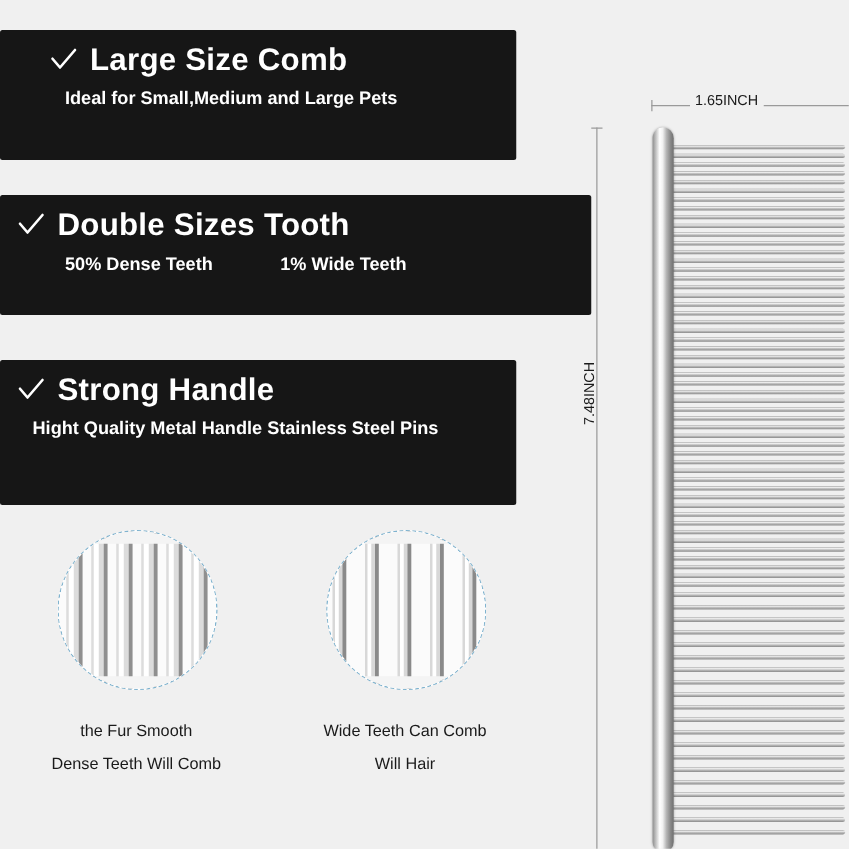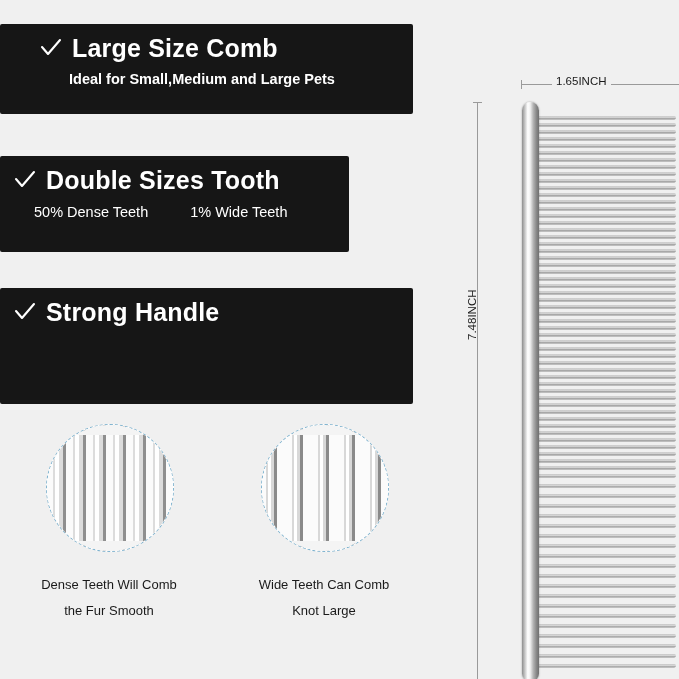--- a/index.html
+++ b/index.html
@@ -26,22 +26,22 @@
 
   .feature-card {
     position: absolute;
     left: 0;
     background: #161616;
     color: #ffffff;
     padding: 10px 14px 14px 14px;
     box-sizing: border-box;
     border-radius: 2px;
   }
-  .feature-card.c1 { top: 24px;  width: 413px; height: 90px; padding-left: 40px; }
-  .feature-card.c2 { top: 156px; width: 349px; height: 96px; }
+  .feature-card.c1 { top: 24px;  width: 413px; height: 104px; padding-left: 40px; }
+  .feature-card.c2 { top: 156px; width: 473px; height: 96px; }
   .feature-card.c3 { top: 288px; width: 413px; height: 116px; }
 
   .card-head {
     display: flex;
     align-items: center;
     gap: 10px;
   }
   .tick {
     width: 22px;
     height: 22px;
@@ -52,33 +52,33 @@
 
   .card-title {
     font-size: 25px;
     font-weight: bold;
     letter-spacing: 0.2px;
     line-height: 28px;
     white-space: nowrap;
   }
   .card-sub {
     margin-top: 8px;
-    margin-left: 29px;
+    margin-left: 12px;
     font-size: 14.5px;
     font-weight: bold;
     line-height: 18px;
     white-space: nowrap;
   }
   .sub-row {
     margin-top: 10px;
-    margin-left: 20px;
+    margin-left: 38px;
     display: flex;
-    gap: 42px;
+    gap: 54px;
     font-size: 14.5px;
-    font-weight: normal;
+    font-weight: bold;
   }
 
   
   .zoom-wrap {
     position: absolute;
     top: 424px;
     left: 0;
     width: 420px;
     height: 240px;
   }
@@ -232,20 +232,21 @@
 
   <div class="feature-card c3">
     <div class="card-head">
       <span class="tick">
         <svg width="22" height="22" viewBox="0 0 22 22">
           <path d="M2 10 L8 17 L20 3" fill="none" stroke="#ffffff" stroke-width="2.1" stroke-linecap="round" stroke-linejoin="round"></path>
         </svg>
       </span>
       <span class="card-title">Strong Handle</span>
     </div>
+    <div class="card-sub">Hight Quality Metal Handle Stainless Steel Pins</div>
   </div>
 
   <div class="zoom-wrap">
 
     <div class="zoom-circle z1">
       <svg width="126" height="126" viewBox="0 0 126 126">
         <rect x="0" y="0" width="126" height="126" fill="#fbfbfb"></rect>
         <g>
           <rect x="6" y="0" width="13" height="126" fill="#dcdcdc"></rect>
           <rect x="8" y="0" width="4" height="126" fill="#ffffff"></rect>
@@ -291,27 +292,27 @@
           <rect x="110" y="0" width="3" height="126" fill="#ffffff"></rect>
           <rect x="116" y="0" width="3" height="126" fill="#8a8a8a"></rect>
         </g>
         <rect x="0" y="0" width="126" height="10" fill="#f4f4f4"></rect>
         <rect x="0" y="116" width="126" height="10" fill="#f4f4f4"></rect>
       </svg>
     </div>
   </div>
 
   <div class="caption cap1">
+    <div>the Fur Smooth</div>
     <div>Dense Teeth Will Comb</div>
-    <div>the Fur Smooth</div>
   </div>
 
   <div class="caption cap2">
     <div>Wide Teeth Can Comb</div>
-    <div>Knot Large</div>
+    <div>Will Hair</div>
   </div>
 </div>
 
 <div class="comb-area">
 
   <div class="meas-h"></div>
   <div class="meas-h-label">1.65INCH</div>
 
   <div class="meas-v"></div>
   <div class="meas-v-label">7.48INCH</div>

